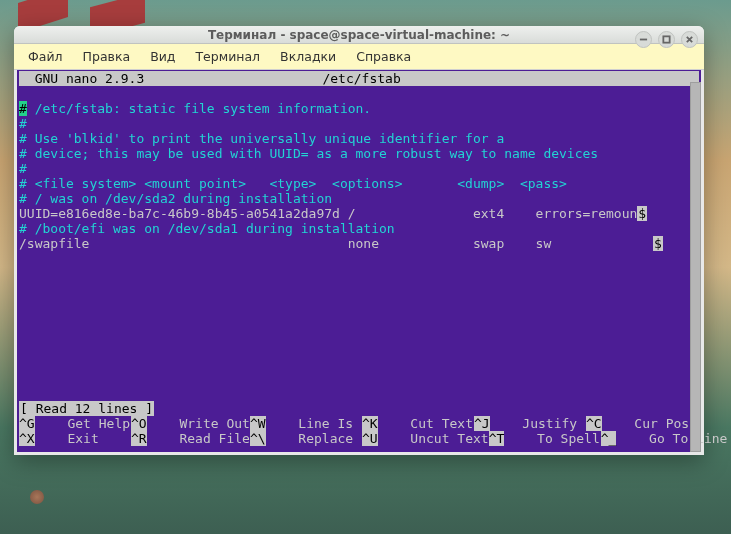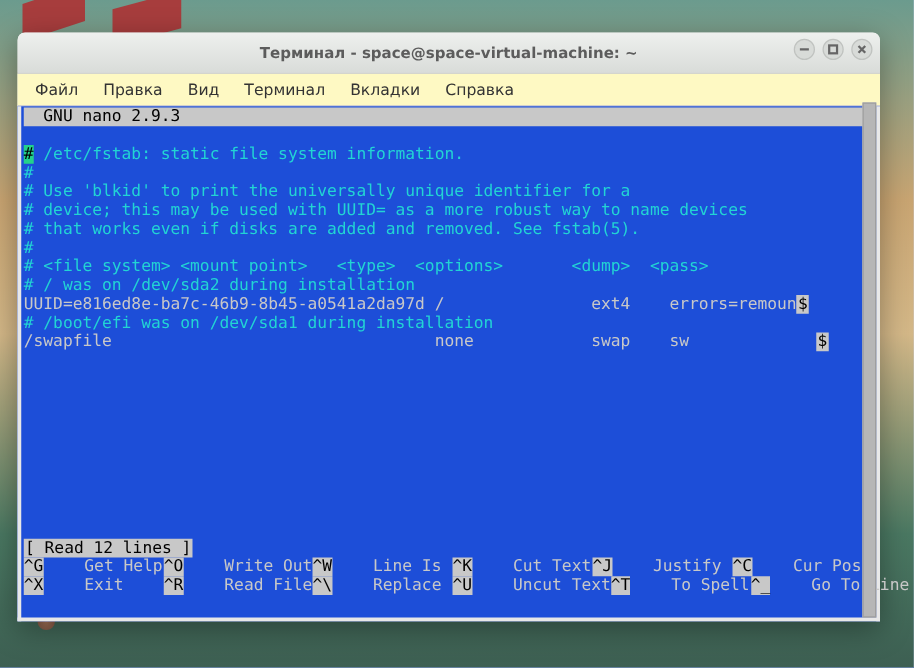--- a/index.html
+++ b/index.html
@@ -20,45 +20,45 @@
   .umbrella { position: absolute; bottom: 30px; left: 30px; width: 14px; height: 14px;
     border-radius: 50%; background: radial-gradient(circle,#c17a5a,#8a4d3a); opacity:.8; }
 
   .window {
     position: absolute; top: 26px; left: 14px; width: 690px;
     background: #e8e8e8;
     border-radius: 6px 6px 0 0;
     box-shadow: 0 6px 24px rgba(0,0,0,.35);
   }
   .titlebar {
-    height: 33px; display:flex; align-items:center; justify-content:center;
+    height: 18px; display:flex; align-items:center; justify-content:center;
     position: relative;
     background: linear-gradient(180deg,#eef0ee,#d9dcd9);
     border-radius: 6px 6px 0 0;
     border-bottom: 1px solid #c0c3c0;
   }
   .titlebar-text { font-size: 12px; color:#5c5c5c; font-weight:600; }
   .win-controls { position:absolute; right:6px; top:5px; display:flex; gap:6px; }
   .win-btn { width:17px; height:17px; border-radius:50%; background:#d8dbd8;
     display:flex; align-items:center; justify-content:center; color:#666; font-size:10px;
     border:1px solid #c0c3c0; cursor:pointer; }
   .win-btn svg { width:9px; height:9px; stroke:#666; stroke-width:2; fill:none; }
 
   .menubar {
     height: 26px; display:flex; align-items:center; padding: 0 4px;
     background: #fef9c3; font-size:12.5px; color:#333;
     border-bottom:1px solid #cfcfcf;
   }
   .menu-item { padding: 4px 10px; cursor:pointer; }
 
   .terminal {
-    background:#1d4ed8; color:#c8c8c8;
+    background:#4c1d95; color:#c8c8c8;
     font-family: "DejaVu Sans Mono","Liberation Mono",monospace;
     font-size: 13px; line-height: 15px;
-    padding: 1px 2px 18px 2px;
+    padding: 1px 2px 6px 2px;
     border: 3px solid #e8e8e8;
     border-top:none;
   }
   .term-row { white-space: pre; height:15px; }
   .header-row { background:#c8c8c8; color:#000; display:flex; }
   .header-left { flex:0 0 auto; }
   .header-center { flex:1; text-align:center; }
   .header-right { width: 120px; }
   .cursor { background:#23d18b; color:#000; }
   .comment { color:#22d4d4; }
@@ -110,28 +110,28 @@
     <div class="menu-item">Правка</div>
     <div class="menu-item">Вид</div>
     <div class="menu-item">Терминал</div>
     <div class="menu-item">Вкладки</div>
     <div class="menu-item">Справка</div>
   </div>
 
   <div class="terminal">
     <div class="term-row header-row">
       <span class="header-left">  GNU nano 2.9.3</span>
+      <span class="header-center">/etc/fstab</span>
       <span class="header-right"></span>
     </div>
     <div class="term-row"> </div>
     <div class="term-row"><span class="cursor">#</span><span class="comment"> /etc/fstab: static file system information.</span></div>
     <div class="term-row comment">#</div>
     <div class="term-row comment"># Use 'blkid' to print the universally unique identifier for a</div>
     <div class="term-row comment"># device; this may be used with UUID= as a more robust way to name devices</div>
-    <div class="term-row comment"># that works even if disks are added and removed. See fstab(5).</div>
     <div class="term-row comment">#</div>
     <div class="term-row comment"># &lt;file system&gt; &lt;mount point&gt;   &lt;type&gt;  &lt;options&gt;       &lt;dump&gt;  &lt;pass&gt;</div>
     <div class="term-row comment"># / was on /dev/sda2 during installation</div>
     <div class="term-row"><span>UUID=e816ed8e-ba7c-46b9-8b45-a0541a2da97d /               ext4    errors=remoun</span><span class="status-badge">$</span></div>
     <div class="term-row comment"># /boot/efi was on /dev/sda1 during installation</div>
     <div class="term-row"><span>/swapfile                                 none            swap    sw             </span><span class="status-badge">$</span></div>
     <div class="term-row"> </div>
     <div class="term-row"> </div>
     <div class="term-row"> </div>
     <div class="term-row"> </div>

